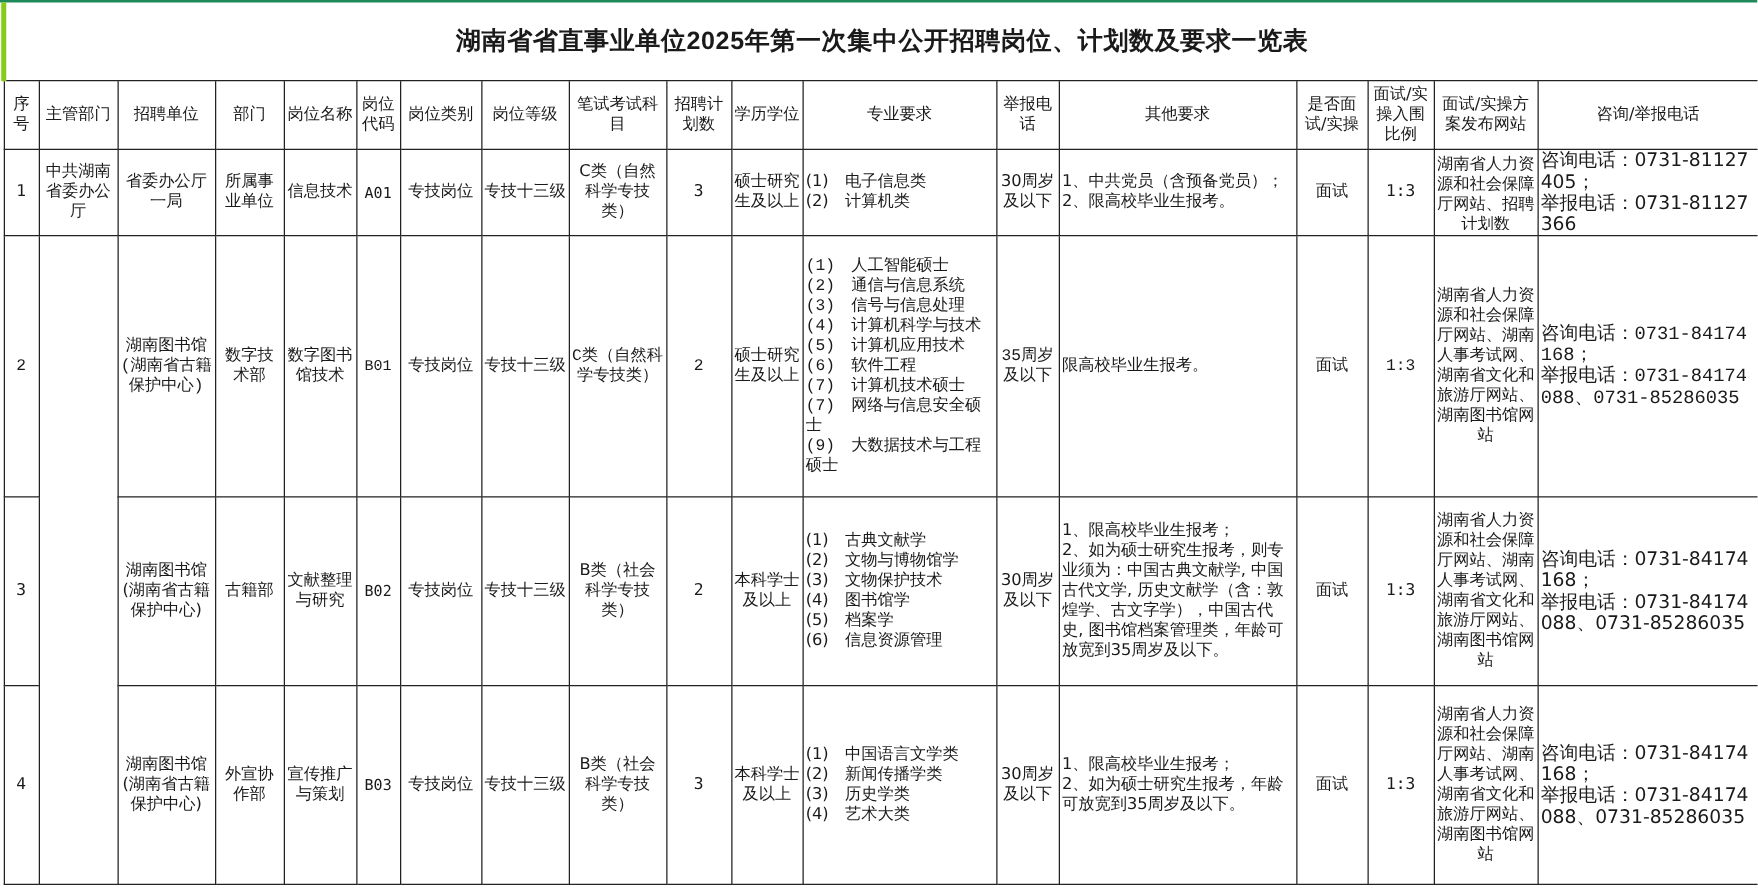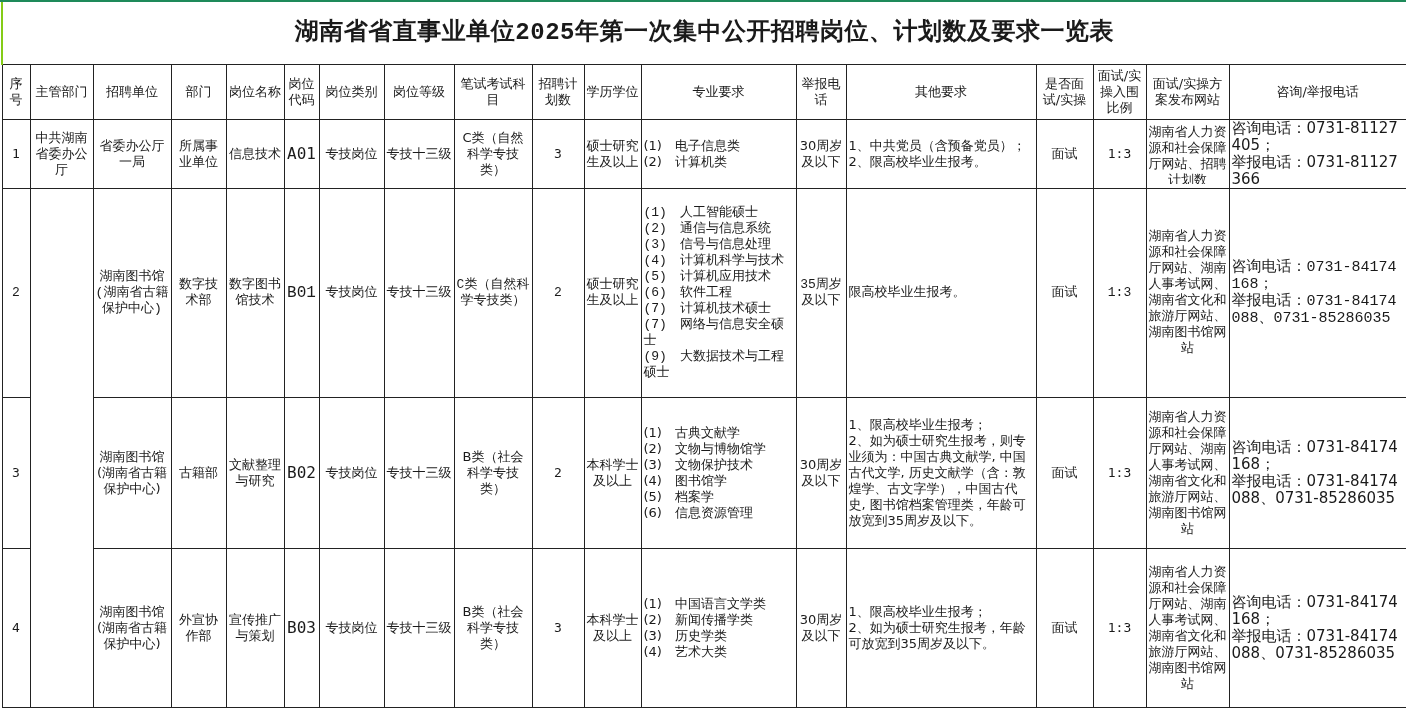--- a/index.html
+++ b/index.html
@@ -3,25 +3,25 @@
 <meta charset="utf-8">
 <style>
   html, body { margin: 0; padding: 0; background: #ffffff; }
   body { width: 1406px; height: 711px; overflow: hidden; position: relative;
          font-family: "DejaVu Sans", "Liberation Sans", sans-serif; color: #1a1a1a; }
   .topbar { position: absolute; left: 0; top: 0; width: 1406px; height: 2px; background: #1e8a5a; }
   .sheet { position: absolute; left: 1px; top: 2px; width: 1404px; }
   table { border-collapse: collapse; table-layout: fixed; width: 1404px; }
   td, th { border: 1px solid #222; padding: 0 2px; text-align: center; vertical-align: middle;
            font-size: 13px; line-height: 16px; font-weight: normal; word-break: break-all; }
-  .title-cell { height: 62px; font-size: 24px; font-weight: bold; font-family: Liberation Mono, monospace;
-                border-top: none; border-left: 2px solid #84cc16; letter-spacing: 0.5px; }
+  .title-cell { height: 62px; font-size: 20px; font-weight: bold; font-family: Liberation Sans, sans-serif;
+                border-top: none; border-left: 4px solid #84cc16; letter-spacing: 0.5px; }
   th { height: 54px; background: #fff; }
   .left { text-align: left; }
-  .mono { font-family: "DejaVu Sans Mono", "Liberation Mono", monospace; font-size: 16px; }
+  .mono { font-family: "DejaVu Sans Mono", "Liberation Mono", monospace; font-size: 12px; }
   .list-line { display: block; }
   .r1 td { height: 64px; }
   .r2 td { height: 208px; font-family: Liberation Mono, monospace; }
   .r3 td { height: 150px; }
   .r4 td { height: 158px; }
   .idx { font-family: "DejaVu Sans Mono", "Liberation Mono", monospace; }
   .phone { font-family: "DejaVu Sans", sans-serif; font-size: 15px; line-height: 17px; }
 </style>
 </head>
 <body>

